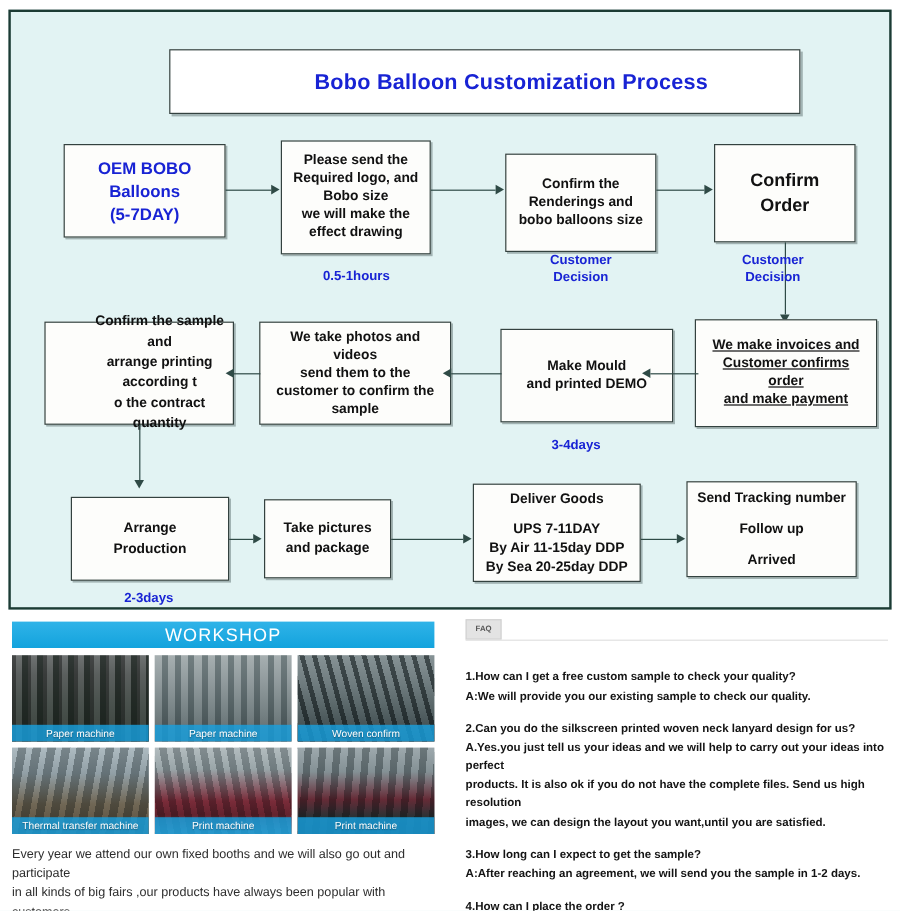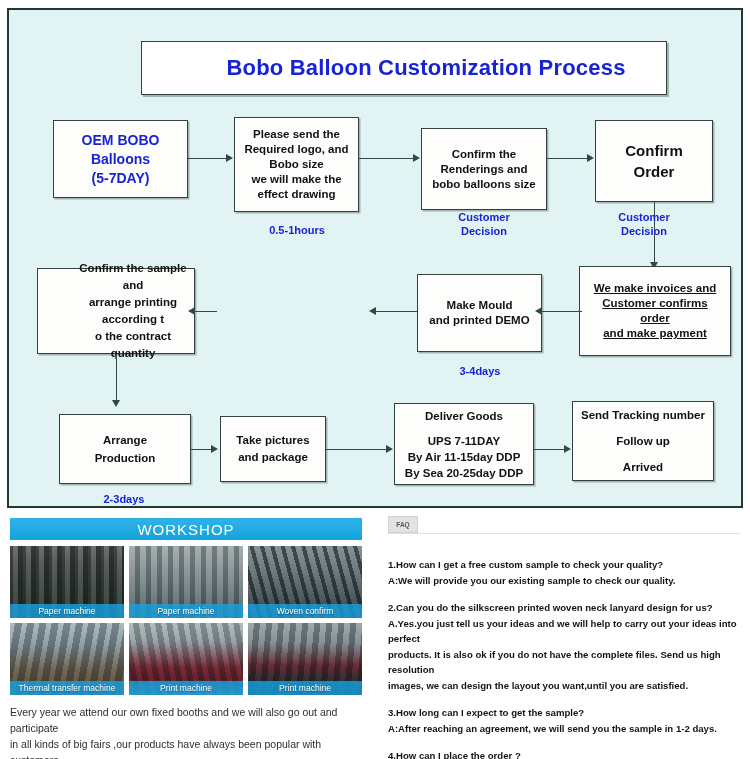--- a/index.html
+++ b/index.html
@@ -38,21 +38,21 @@
   .fbox .ln{display:block;width:100%;}
 
   
   #title-box{
     position:absolute;left:132px;top:31px;width:524px;height:52px;
     background:#ffffff;border:1.5px solid #33413f;
     display:flex;align-items:center;justify-content:center;
     box-shadow:2px 2px 0 rgba(40,60,60,.35);
   }
   #title-box span{
-    color:#1823d4;font-size:22px;font-weight:bold;letter-spacing:.2px;margin-left:44px;
+    color:#1823d4;font-size:18px;font-weight:bold;letter-spacing:.2px;margin-left:44px;
   }
 
   
   .note{
     position:absolute;color:#1823d4;font-weight:bold;font-size:11px;
     line-height:14px;text-align:center;
   }
 
   
   .hline{position:absolute;height:0;border-top:1.4px solid #2f4a46;}
@@ -191,22 +191,28 @@
     <span class="ln">Customer</span><br>
     <span class="ln">Decision</span>
   </div>
 
   <div class="fbox" style="left:28px;top:258px;width:158px;height:86px;line-height:17px;padding-left:40px;">
     <span class="ln">Confirm the sample and</span>
     <span class="ln">arrange printing according t</span>
     <span class="ln">o the contract quantity</span>
   </div>
 
-
-  <div class="fbox" style="left:408px;top:264px;width:125px;height:78px;">
+  <div class="fbox left" style="left:207px;top:258px;width:160px;height:86px;">
+    <span class="ln">We take photos  and videos</span>
+    <span class="ln">send them to the</span>
+    <span class="ln">customer to confirm the</span>
+    <span class="ln">sample</span>
+  </div>
+
+  <div class="fbox" style="left:408px;top:264px;width:144px;height:78px;">
     <span class="ln">Make Mould</span>
     <span class="ln">and printed  DEMO</span>
   </div>
 
   <div class="fbox" style="left:570px;top:256px;width:152px;height:90px;text-decoration:underline;">
     <span class="ln">We make invoices and</span>
     <span class="ln">Customer confirms order</span>
     <span class="ln">and  make payment</span>
   </div>
 

